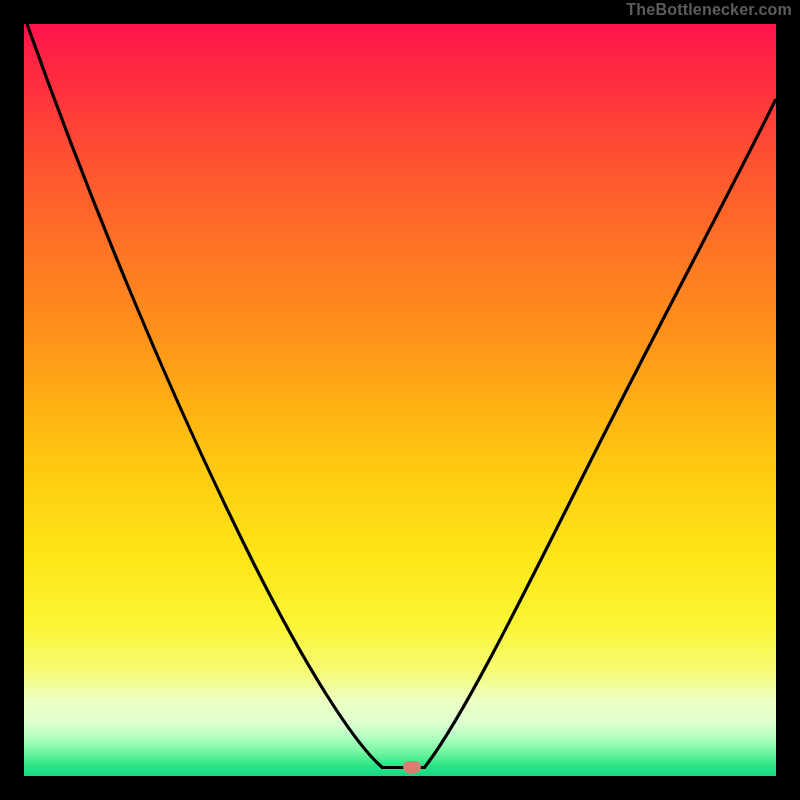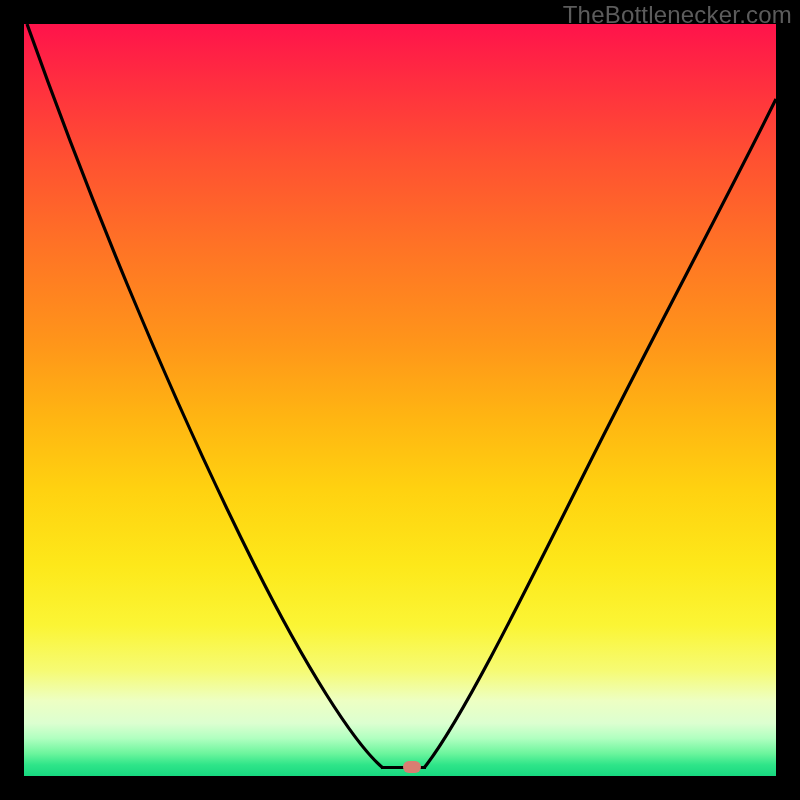--- a/index.html
+++ b/index.html
@@ -58,22 +58,22 @@
     width: 18px;
     height: 12px;
     background: #d97e72;
     border-radius: 6px;
   }
   .attrib {
     position: absolute;
     top: 1px;
     right: 8px;
     color: #5c5c5c;
-    font-size: 24px;
-    font-weight: 400;
+    font-size: 16px;
+    font-weight: 700;
     letter-spacing: 0.2px;
   }
 </style>
 </head>
 <body>
 
 <div class="frame">
   <div class="attrib">TheBottlenecker.com</div>
 
   <div class="plot">

